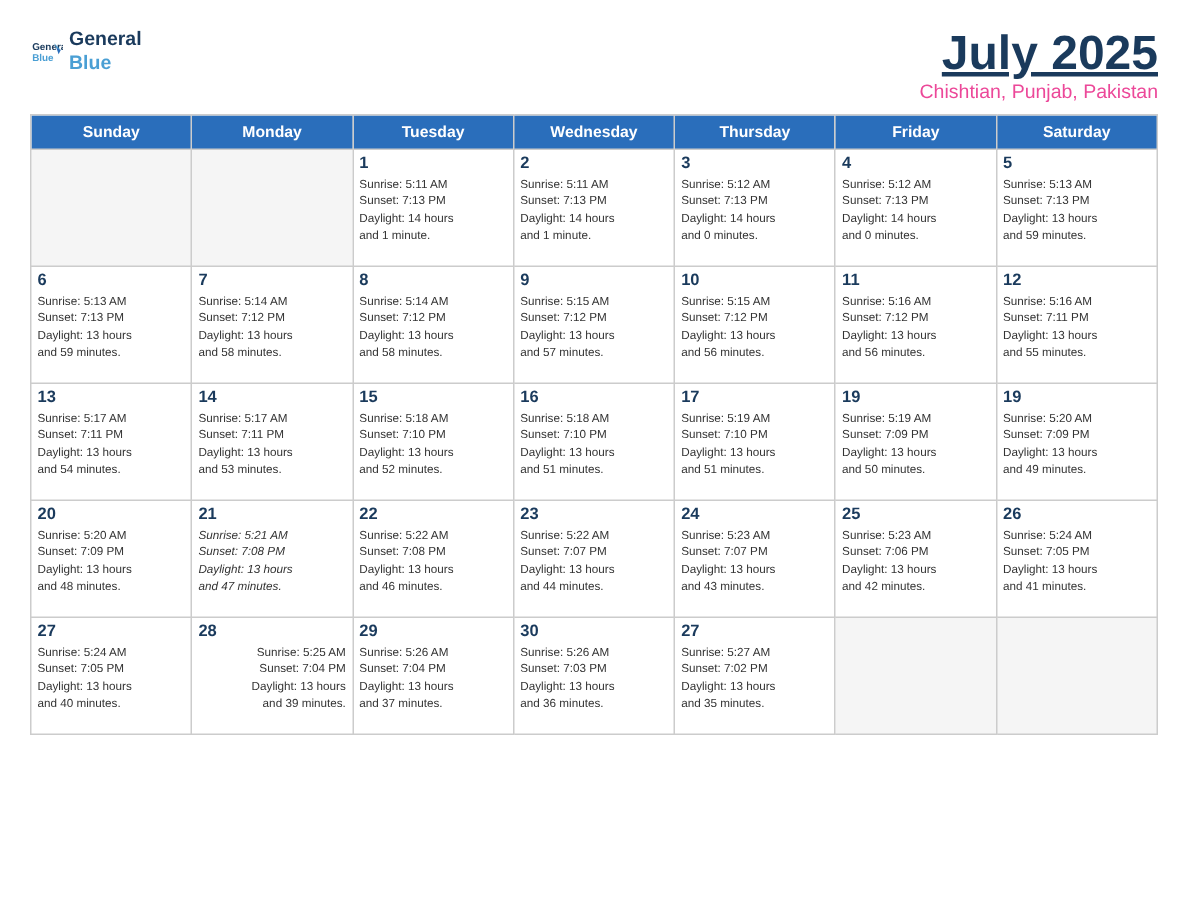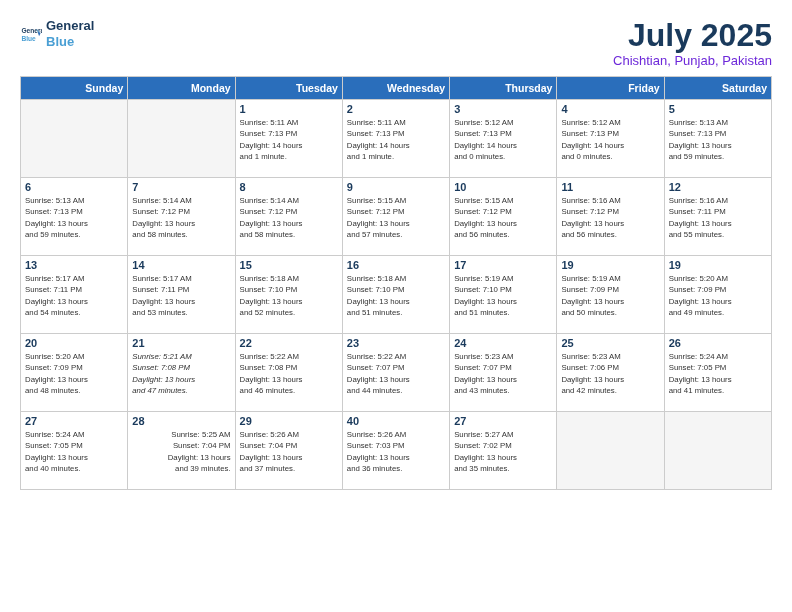--- a/index.html
+++ b/index.html
@@ -32,37 +32,38 @@
       height: 22px;
     }
     .title-block {
       text-align: right;
     }
     .month-title {
       font-size: 32px;
       font-weight: bold;
       color: #1a3a5c;
       line-height: 1.1;
+      text-decoration: underline;
     }
     .subtitle {
       font-size: 13px;
-      color: #6d28d9;
+      color: #ec4899;
     }
     table {
       width: 100%;
       border-collapse: collapse;
       table-layout: fixed;
     }
     th {
       background: #2a6ebb;
       color: #fff;
       font-size: 10.5px;
       font-weight: bold;
       padding: 5px 4px;
-      text-align: right;
+      text-align: center;
       border: 1px solid #ccc;
     }
     td {
       border: 1px solid #ccc;
       vertical-align: top;
       padding: 3px 4px;
       font-size: 7.8px;
       color: #222;
       height: 78px;
       background: #fff;
@@ -326,21 +327,21 @@
 and 39 minutes.</div>
           </td>
           <td>
             <span class="day-num">29</span>
             <div class="day-info" style="white-space: pre-line;">Sunrise: 5:26 AM
 Sunset: 7:04 PM
 Daylight: 13 hours
 and 37 minutes.</div>
           </td>
           <td>
-            <span class="day-num">40</span>
+            <span class="day-num">30</span>
             <div class="day-info" style="white-space: pre-line;">Sunrise: 5:26 AM
 Sunset: 7:03 PM
 Daylight: 13 hours
 and 36 minutes.</div>
           </td>
           <td>
             <span class="day-num">27</span>
             <div class="day-info" style="white-space: pre-line;">Sunrise: 5:27 AM
 Sunset: 7:02 PM
 Daylight: 13 hours

